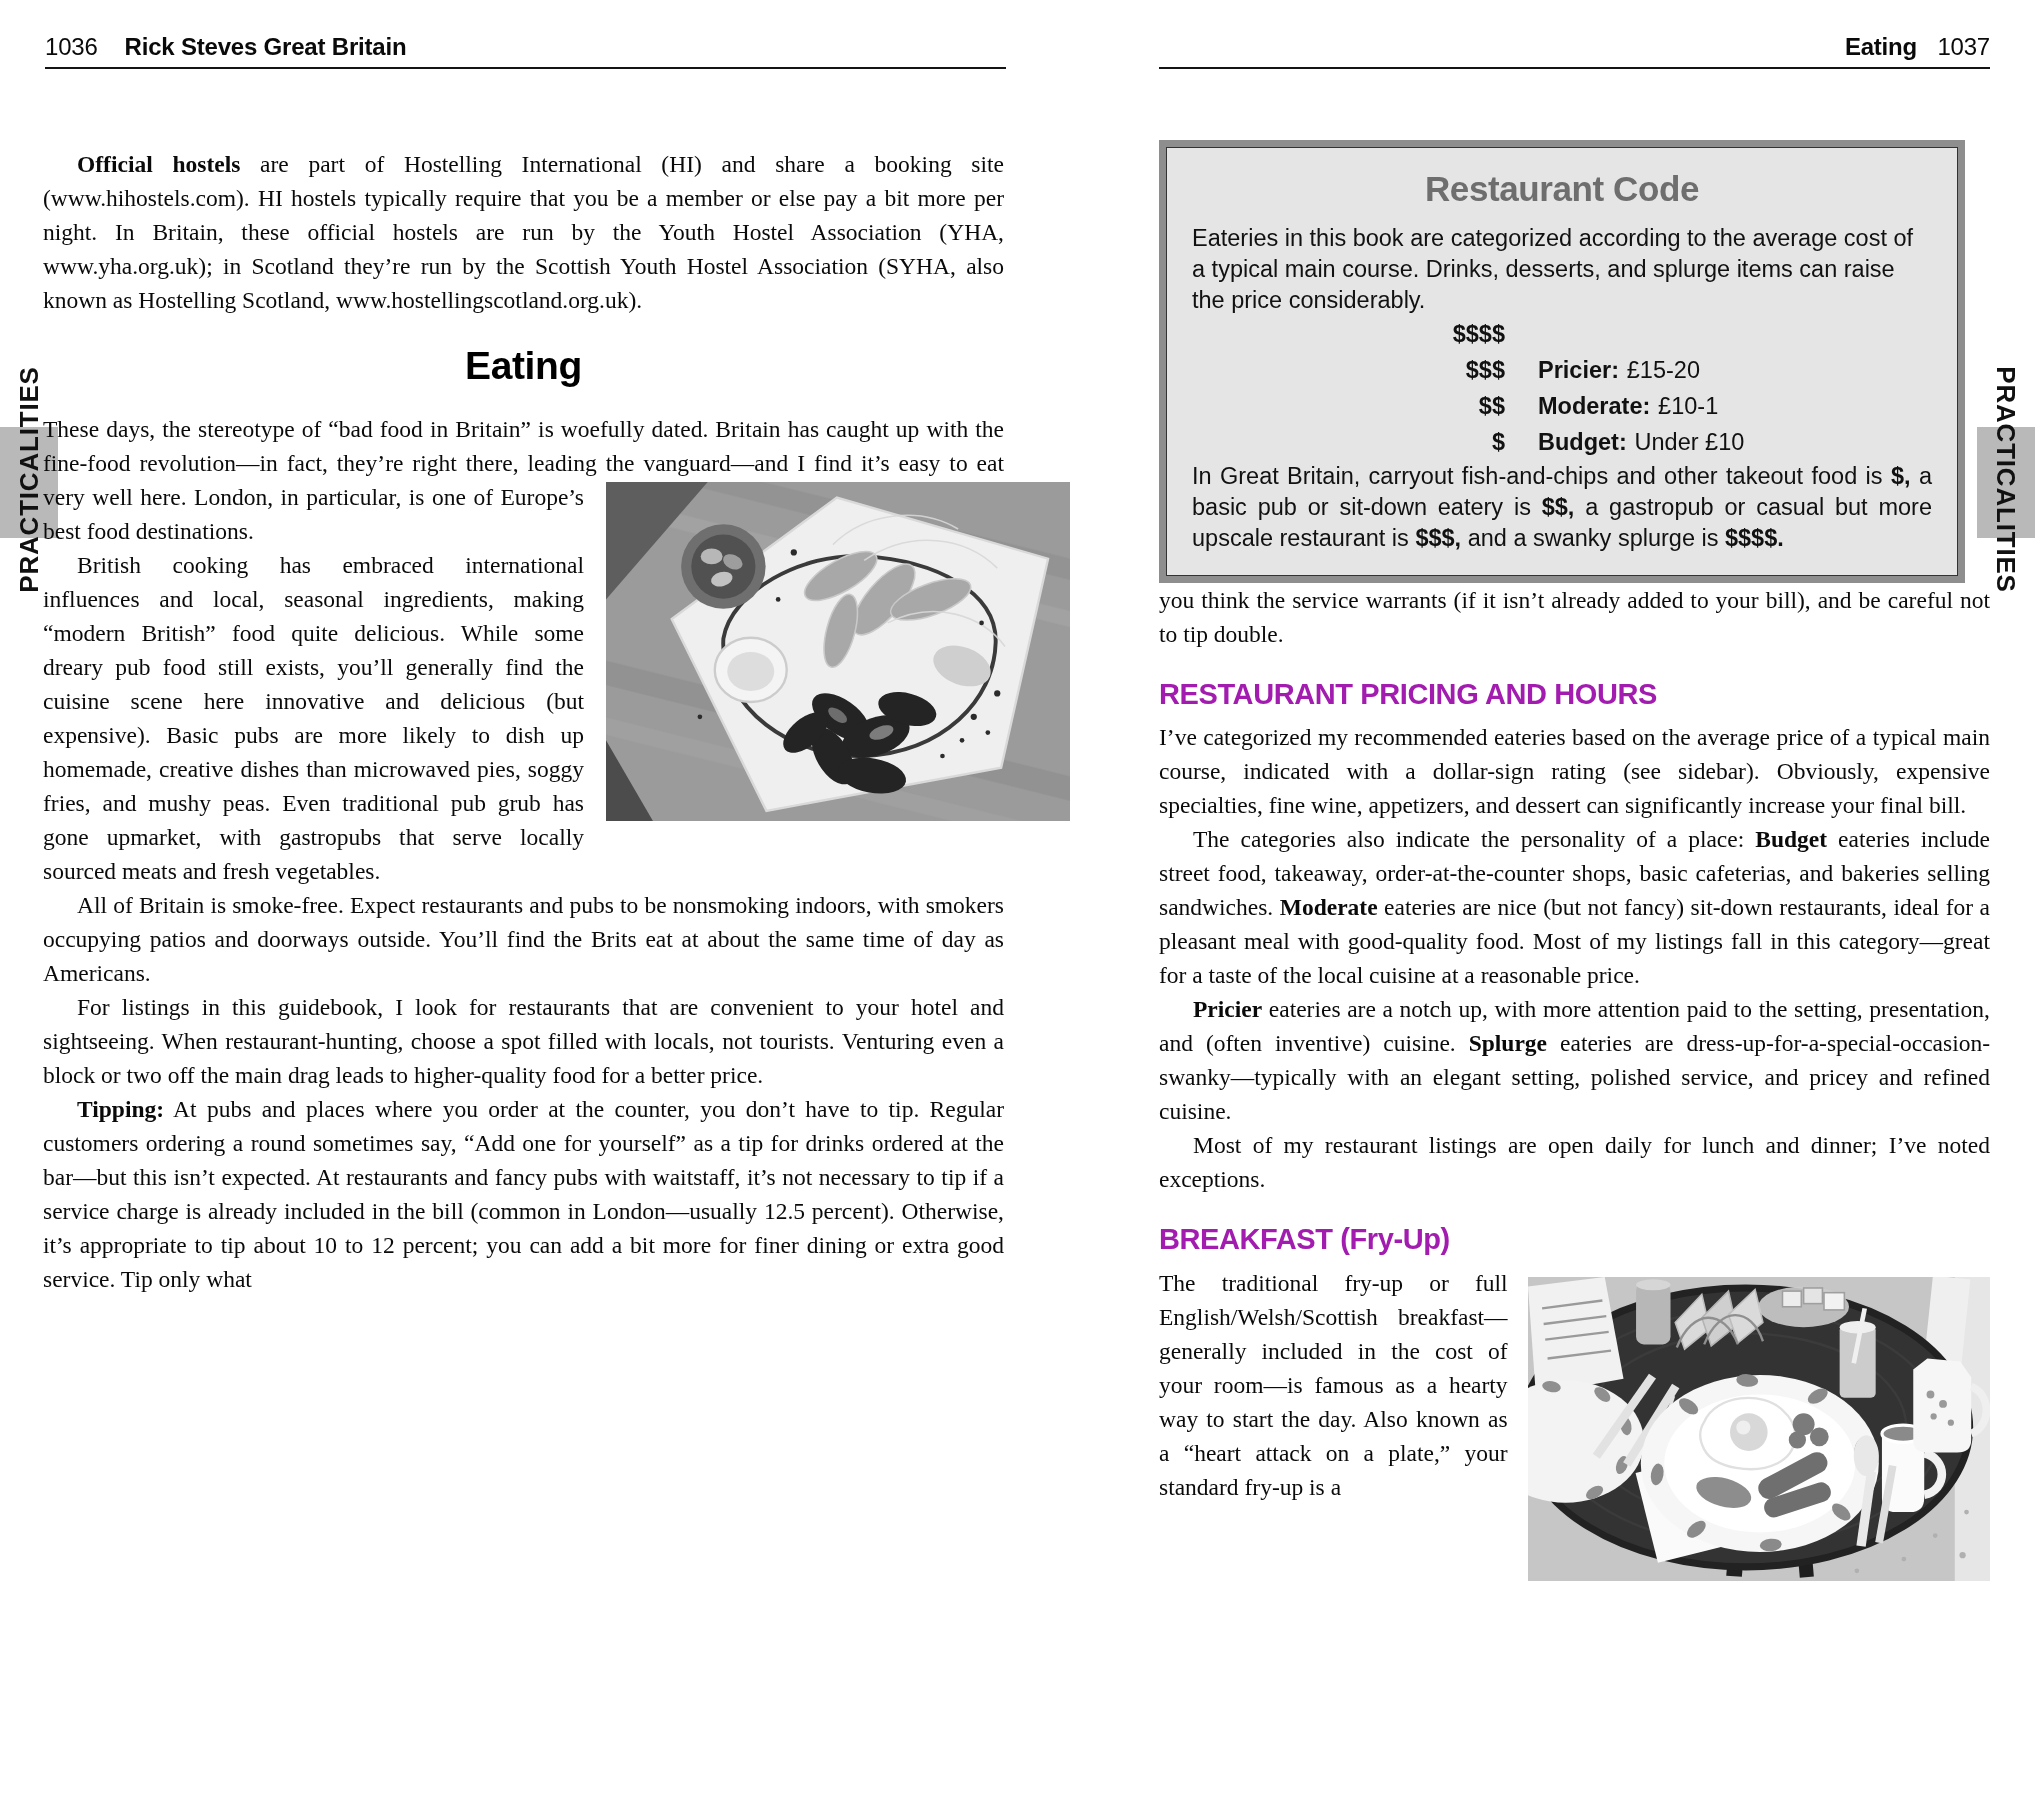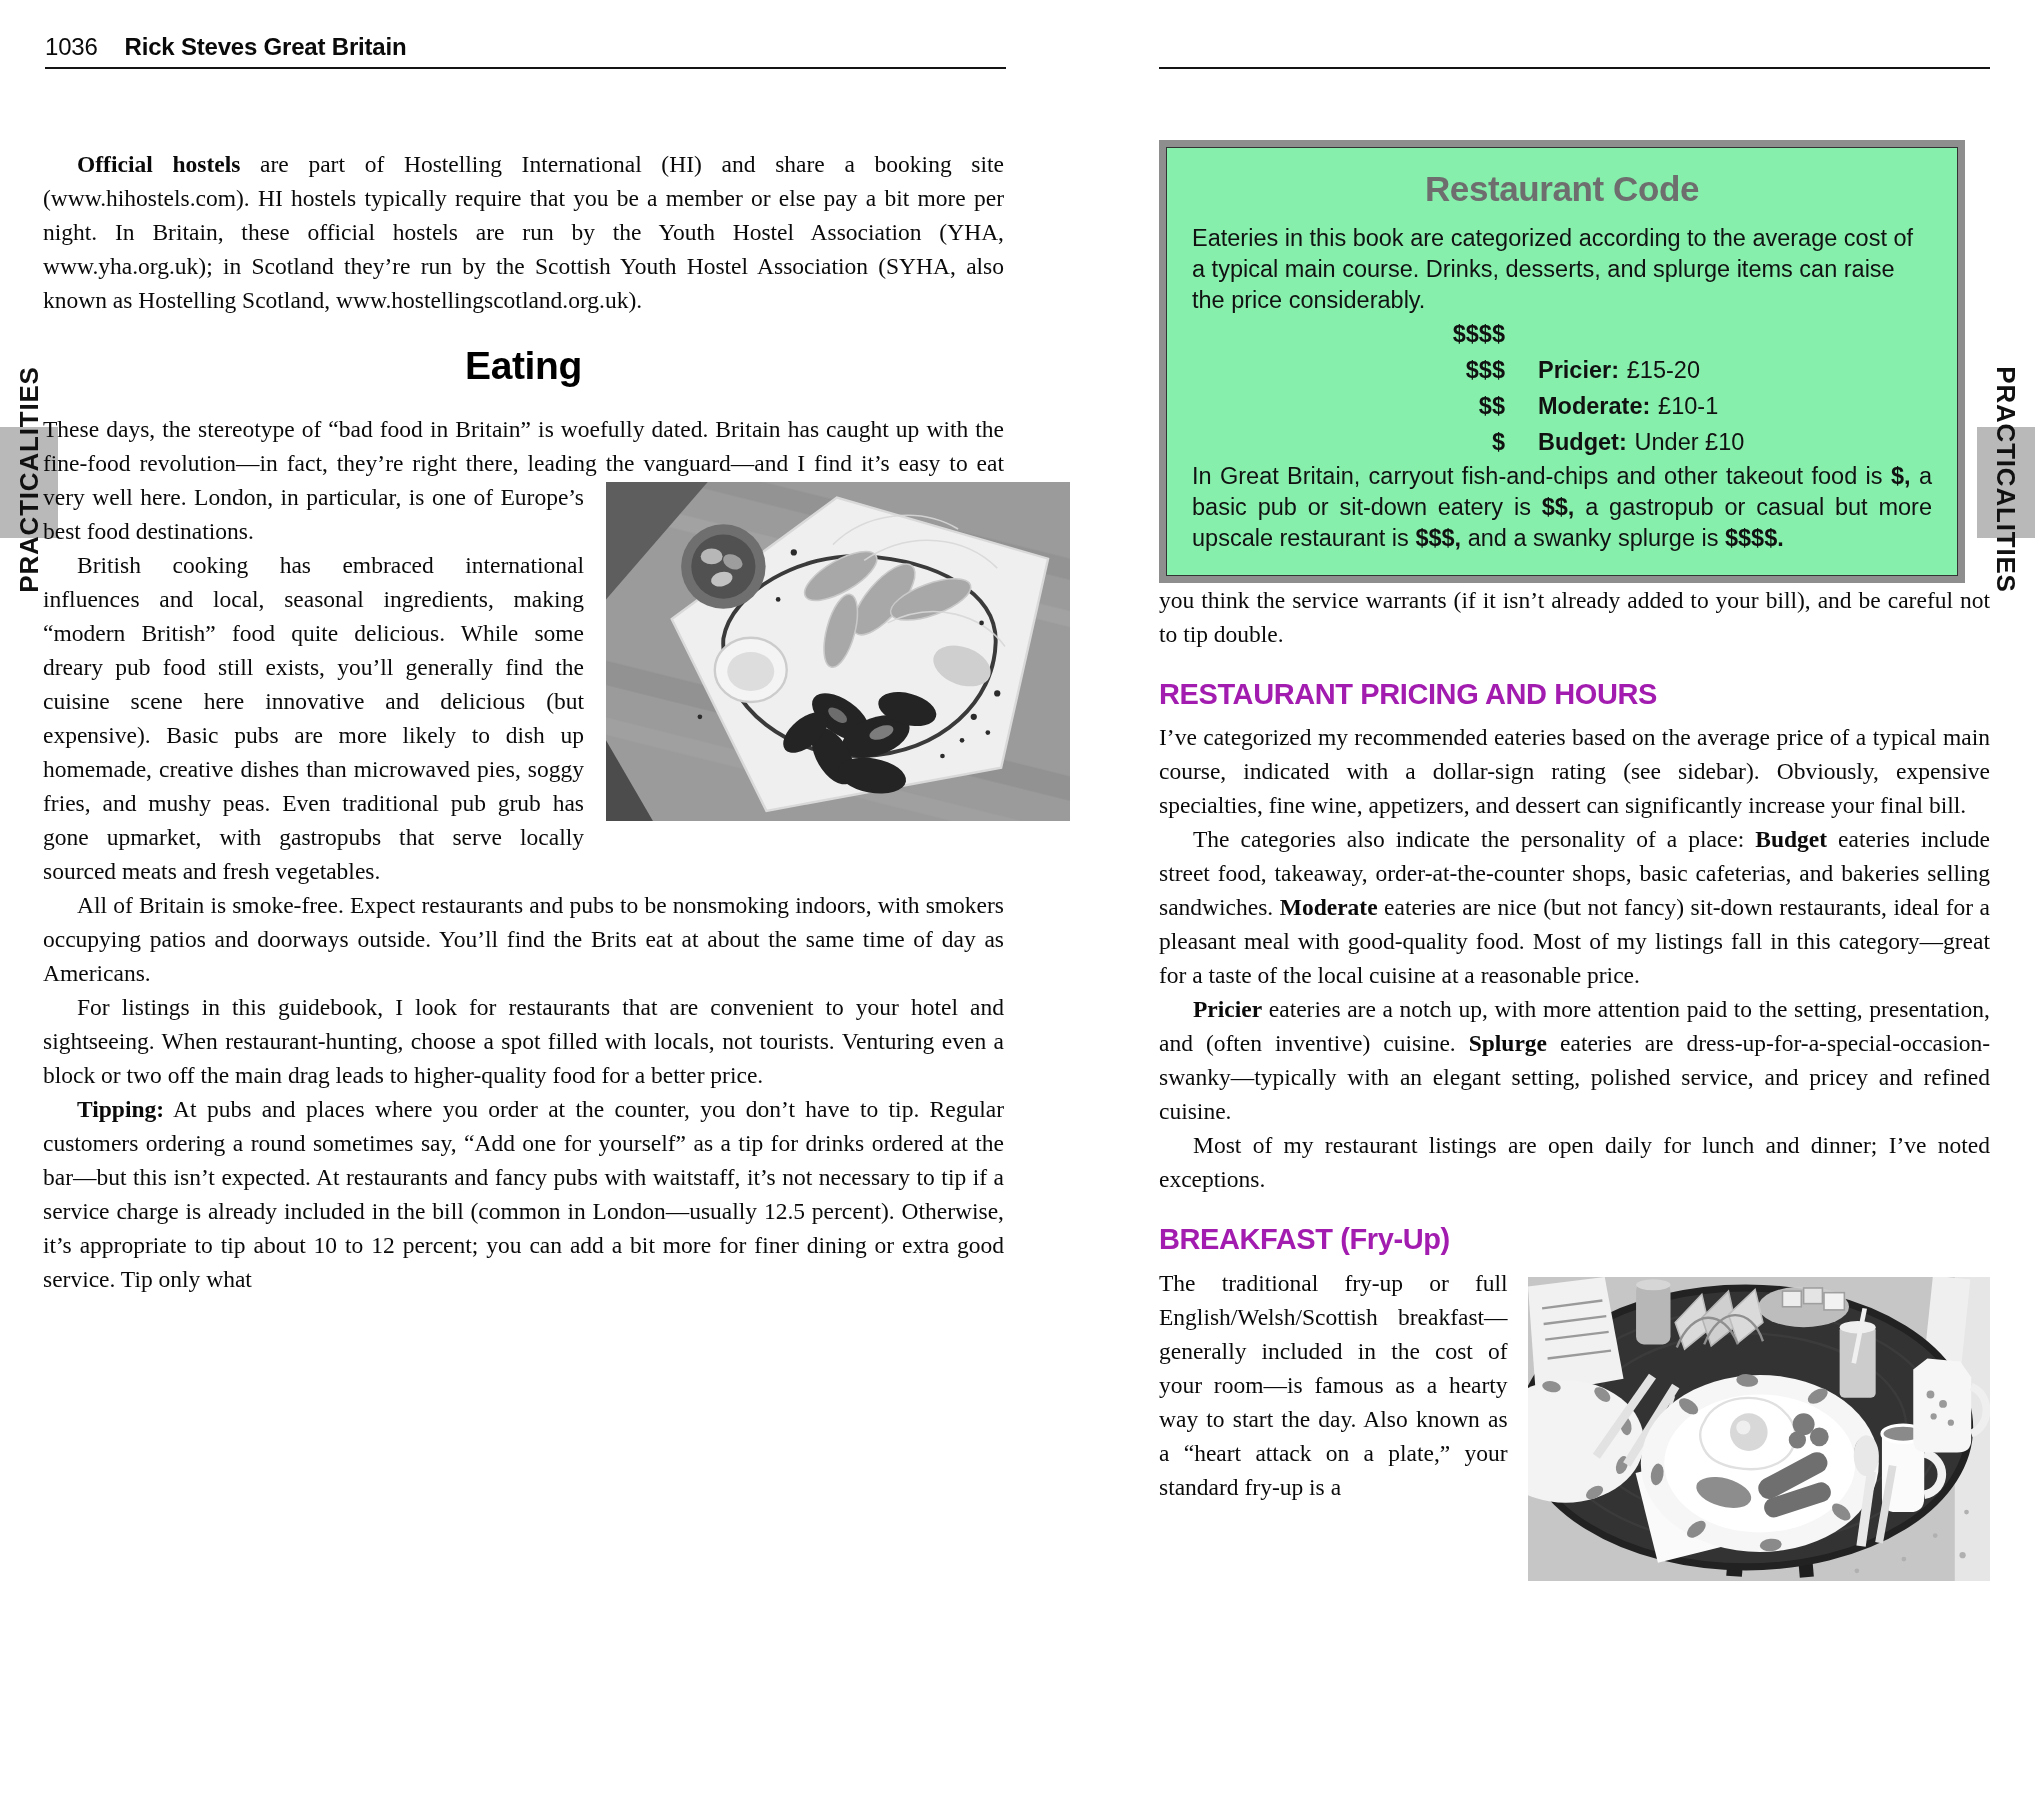--- a/index.html
+++ b/index.html
@@ -40,41 +40,44 @@
             text-align:center;letter-spacing:-0.4px;margin:27px 0 23.5px;color:#000;}
   h3.sec{font-family:"Liberation Sans", sans-serif;font-weight:700;font-size:29px;line-height:33px;
          letter-spacing:-0.4px;margin:27px 0 9.4px;text-align:left;color:#a21caf;}
   
   .push{float:right;width:0;height:70px;}
   .seafood-float{float:right;clear:right;width:464px;height:339px;margin:0 -66px 12.5px 22px;}
   .bk-float{float:right;width:462px;height:304px;margin:11px 0 9.4px 20.4px;}
   .seafood-float svg,.bk-float svg{display:block;width:100%;height:100%;}
   
   .codebox{box-sizing:border-box;width:806px;background:#8e8e8e;padding:7px;margin-top:23.5px;}
-  .codebox-in{background:#86efac;border:1.6px solid #333;padding:15.7px 25px 20.4px;
+  .codebox-in{background:#e5e5e5;border:1.6px solid #333;padding:15.7px 25px 20.4px;
               font-family:"Liberation Sans", sans-serif;font-size:23.5px;line-height:31px;
               text-align:left;color:#111;}
   .codebox-title{text-align:center;color:#6e6e6e;font-weight:700;font-size:35px;line-height:41px;
                  letter-spacing:-0.4px;margin:4.7px 0 14px;}
   .tier{display:grid;grid-template-columns:313px 1fr;column-gap:33px;line-height:36px;}
   .tier .sym{text-align:right;font-weight:700;}
   .tier .desc b{margin-right:7.8px;}
   .box-outro{text-align:justify;margin-top:1.6px;}
   .tipcont{margin-top:23.5px;}
 </style>
 </head>
 <body>
 
 <div class="spread">
 
   <div class="hdr hdr-left">
     <span class="num">1036</span><span class="ttl">Rick Steves Great Britain</span>
   </div>
   <div class="rule rule-left"></div>
 
+  <div class="hdr hdr-right">
+    <span class="ttl">Eating</span><span class="num">1037</span>
+  </div>
   <div class="rule rule-right"></div>
 
   <div class="tabbg tabbg-left"></div>
   <div class="tabtext tabtext-left">
       <span>PRACTICALITIES</span>
     </div>
   <div class="tabbg tabbg-right"></div>
   <div class="tabtext tabtext-right">
       <span>PRACTICALITIES</span>
     </div>

